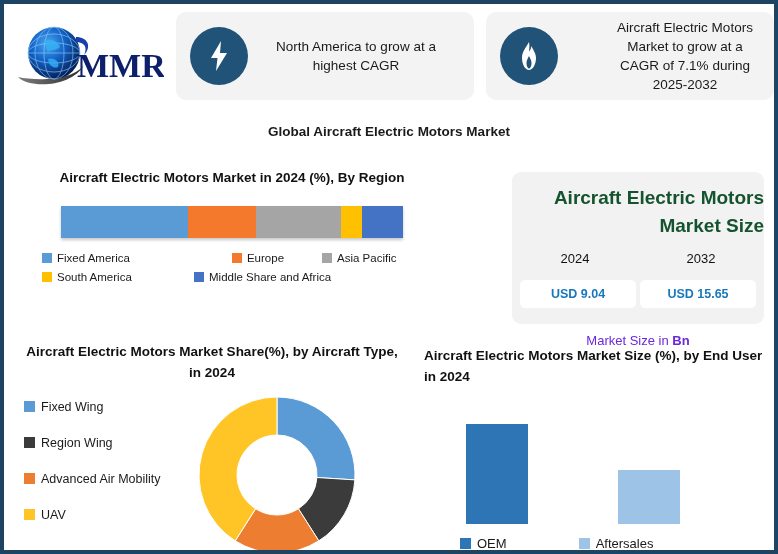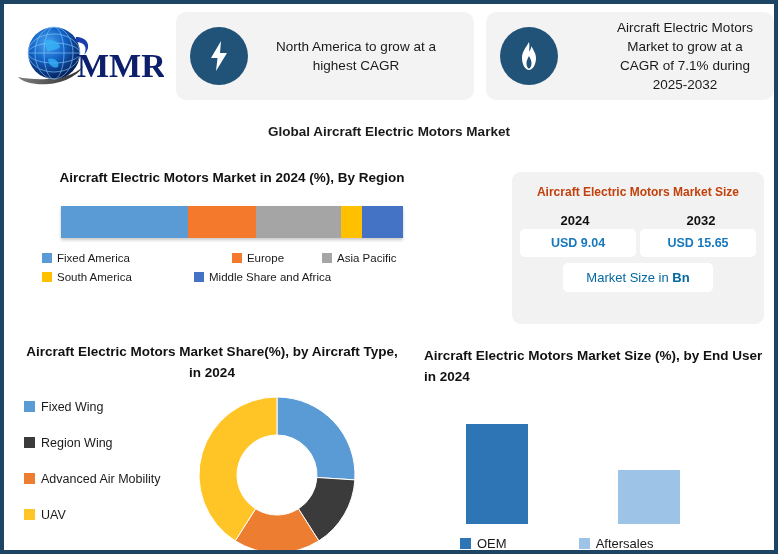--- a/index.html
+++ b/index.html
@@ -101,48 +101,48 @@
 
   
   #size-panel {
     position: absolute; left: 508px; top: 168px;
     width: 252px; height: 152px;
     background: #f2f2f2;
     border-radius: 9px;
     padding-top: 12px;
   }
   #size-title {
-    text-align: center; font-size: 12px; font-weight: bold;
-    color: #c2410c; line-height: 1.45;
+    text-align: right; font-size: 19px; font-weight: bold;
+    color: #14532d; line-height: 1.45;
   }
   #size-years {
     display: flex; margin-top: 12px;
   }
   .size-year {
     flex: 1; text-align: center;
-    font-size: 13px; font-weight: bold; color: #111;
-  }
-  #size-values { display: flex; margin-top: 1px; padding: 0 8px; gap: 4px; }
+    font-size: 13px; font-weight: normal; color: #111;
+  }
+  #size-values { display: flex; margin-top: 14px; padding: 0 8px; gap: 4px; }
   .size-value {
     flex: 1; text-align: center;
     background: #ffffff;
     border-radius: 5px;
     padding: 7px 0;
     font-size: 12.5px; font-weight: bold;
     color: #1878bd;
   }
   #size-footer {
-    margin: 6px auto 0 auto;
+    margin: 18px auto 0 auto;
     width: 150px;
     background: #ffffff;
     border-radius: 5px;
     text-align: center;
     padding: 7px 0;
     font-size: 13px;
-    color: #0369a1;
+    color: #6d28d9;
   }
   #size-footer b { font-weight: bold; }
 
   
   #donut-block { position: absolute; left: 8px; top: 338px; width: 400px; }
   #donut-title {
     text-align: center; font-size: 13.5px; font-weight: bold;
     color: #111; line-height: 1.55; width: 380px; margin: 0 auto;
   }
   #donut-body { position: relative; height: 170px; margin-top: 6px; }

